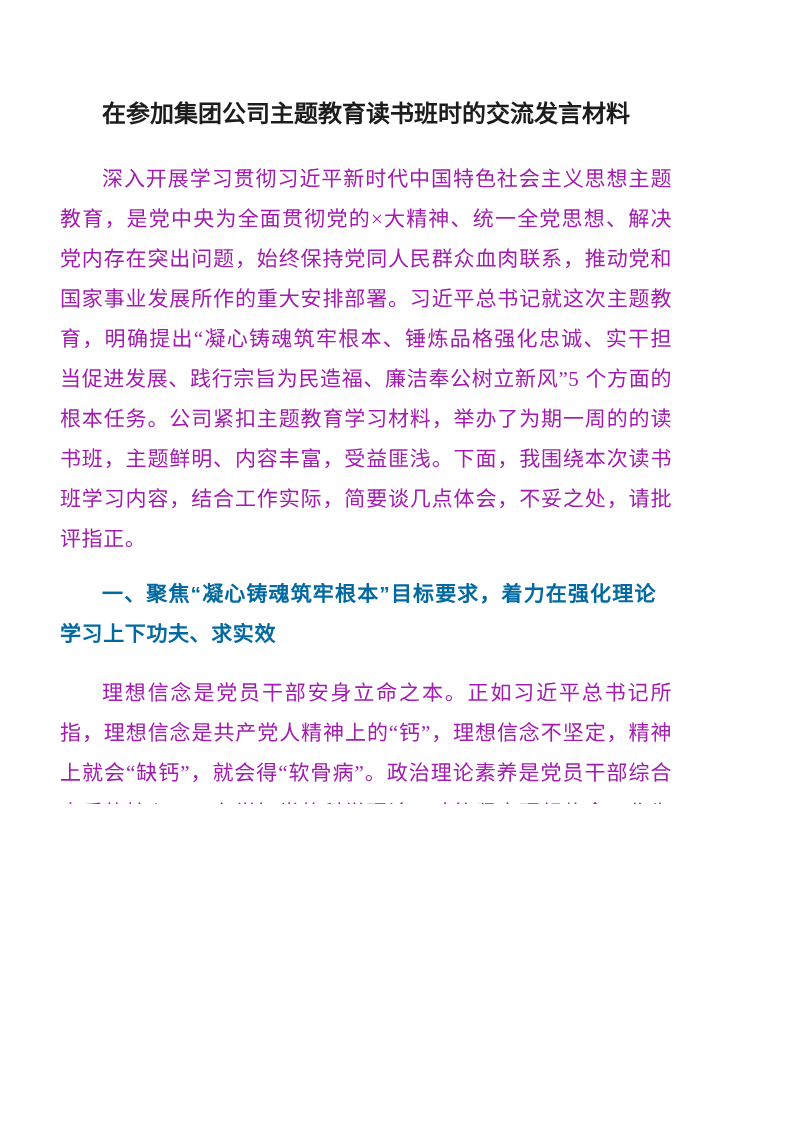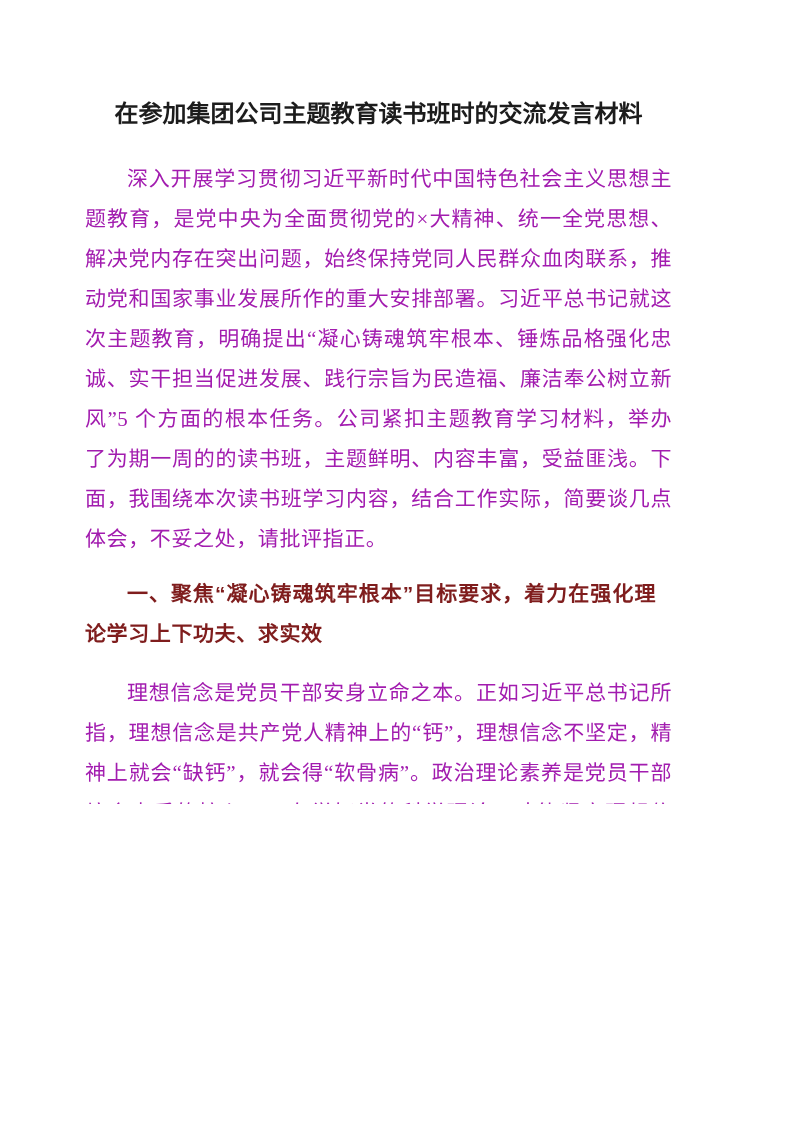--- a/index.html
+++ b/index.html
@@ -6,21 +6,21 @@
     margin: 0;
     padding: 0;
     background: #ffffff;
   }
   .page {
     position: relative;
     width: 793px;
     height: 804px;
     background: #ffffff;
     box-sizing: border-box;
-    padding: 0 121px 0 85px;
+    padding: 0 121px 0 60px;
     overflow: hidden;
   }
   .doc-title {
     margin: 96px 0 0 0;
     font-family: "Liberation Serif", "DejaVu Serif", serif;
     font-weight: 700;
     font-size: 24px;
     line-height: 36px;
     letter-spacing: 0px;
     text-align: center;
@@ -44,21 +44,21 @@
   .section-heading {
     margin: 15px 16px 0 0;
     font-family: "Liberation Sans", "DejaVu Sans", sans-serif;
     font-weight: 700;
     font-size: 21px;
     line-height: 40px;
     letter-spacing: 0.6px;
     text-indent: 42px;
     text-align: justify;
     text-justify: inter-ideograph;
-    color: #7f1d1d;
+    color: #0369a1;
   }
   .section-para {
     margin-top: 19px;
     font-family: Liberation Serif, serif;
   }
 </style>
 </head>
 <body>
 
 <div class="page">

